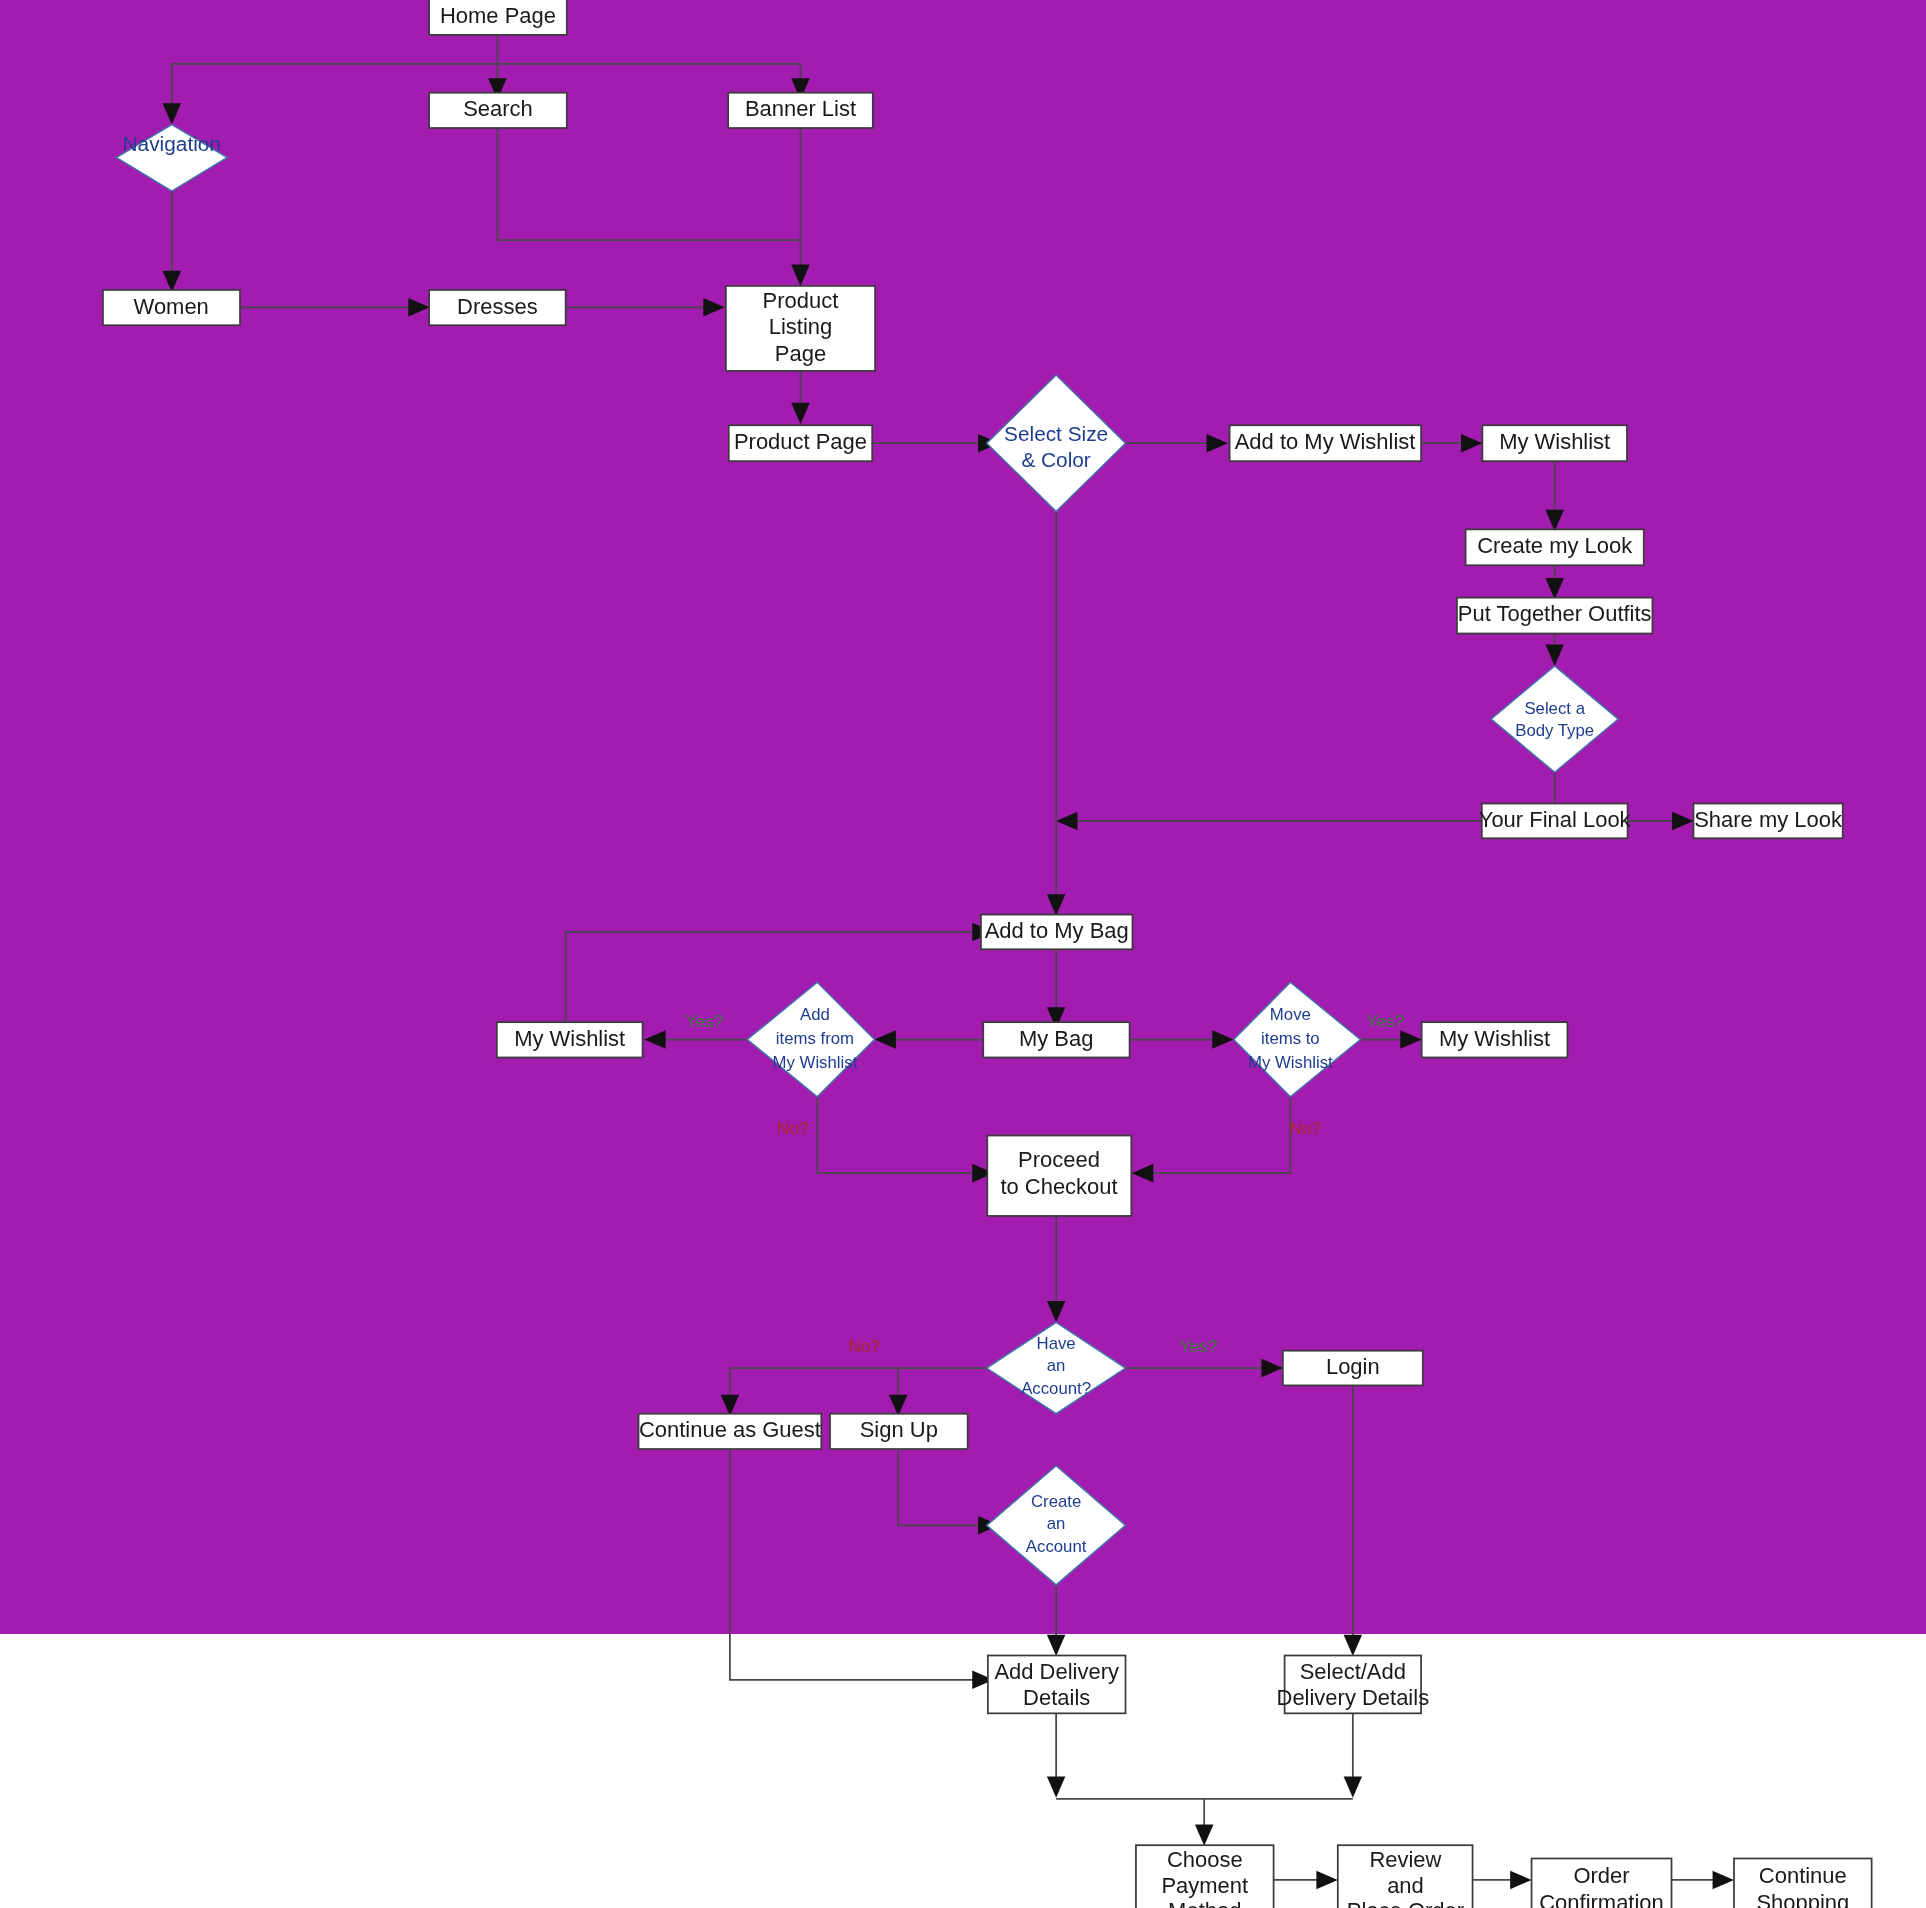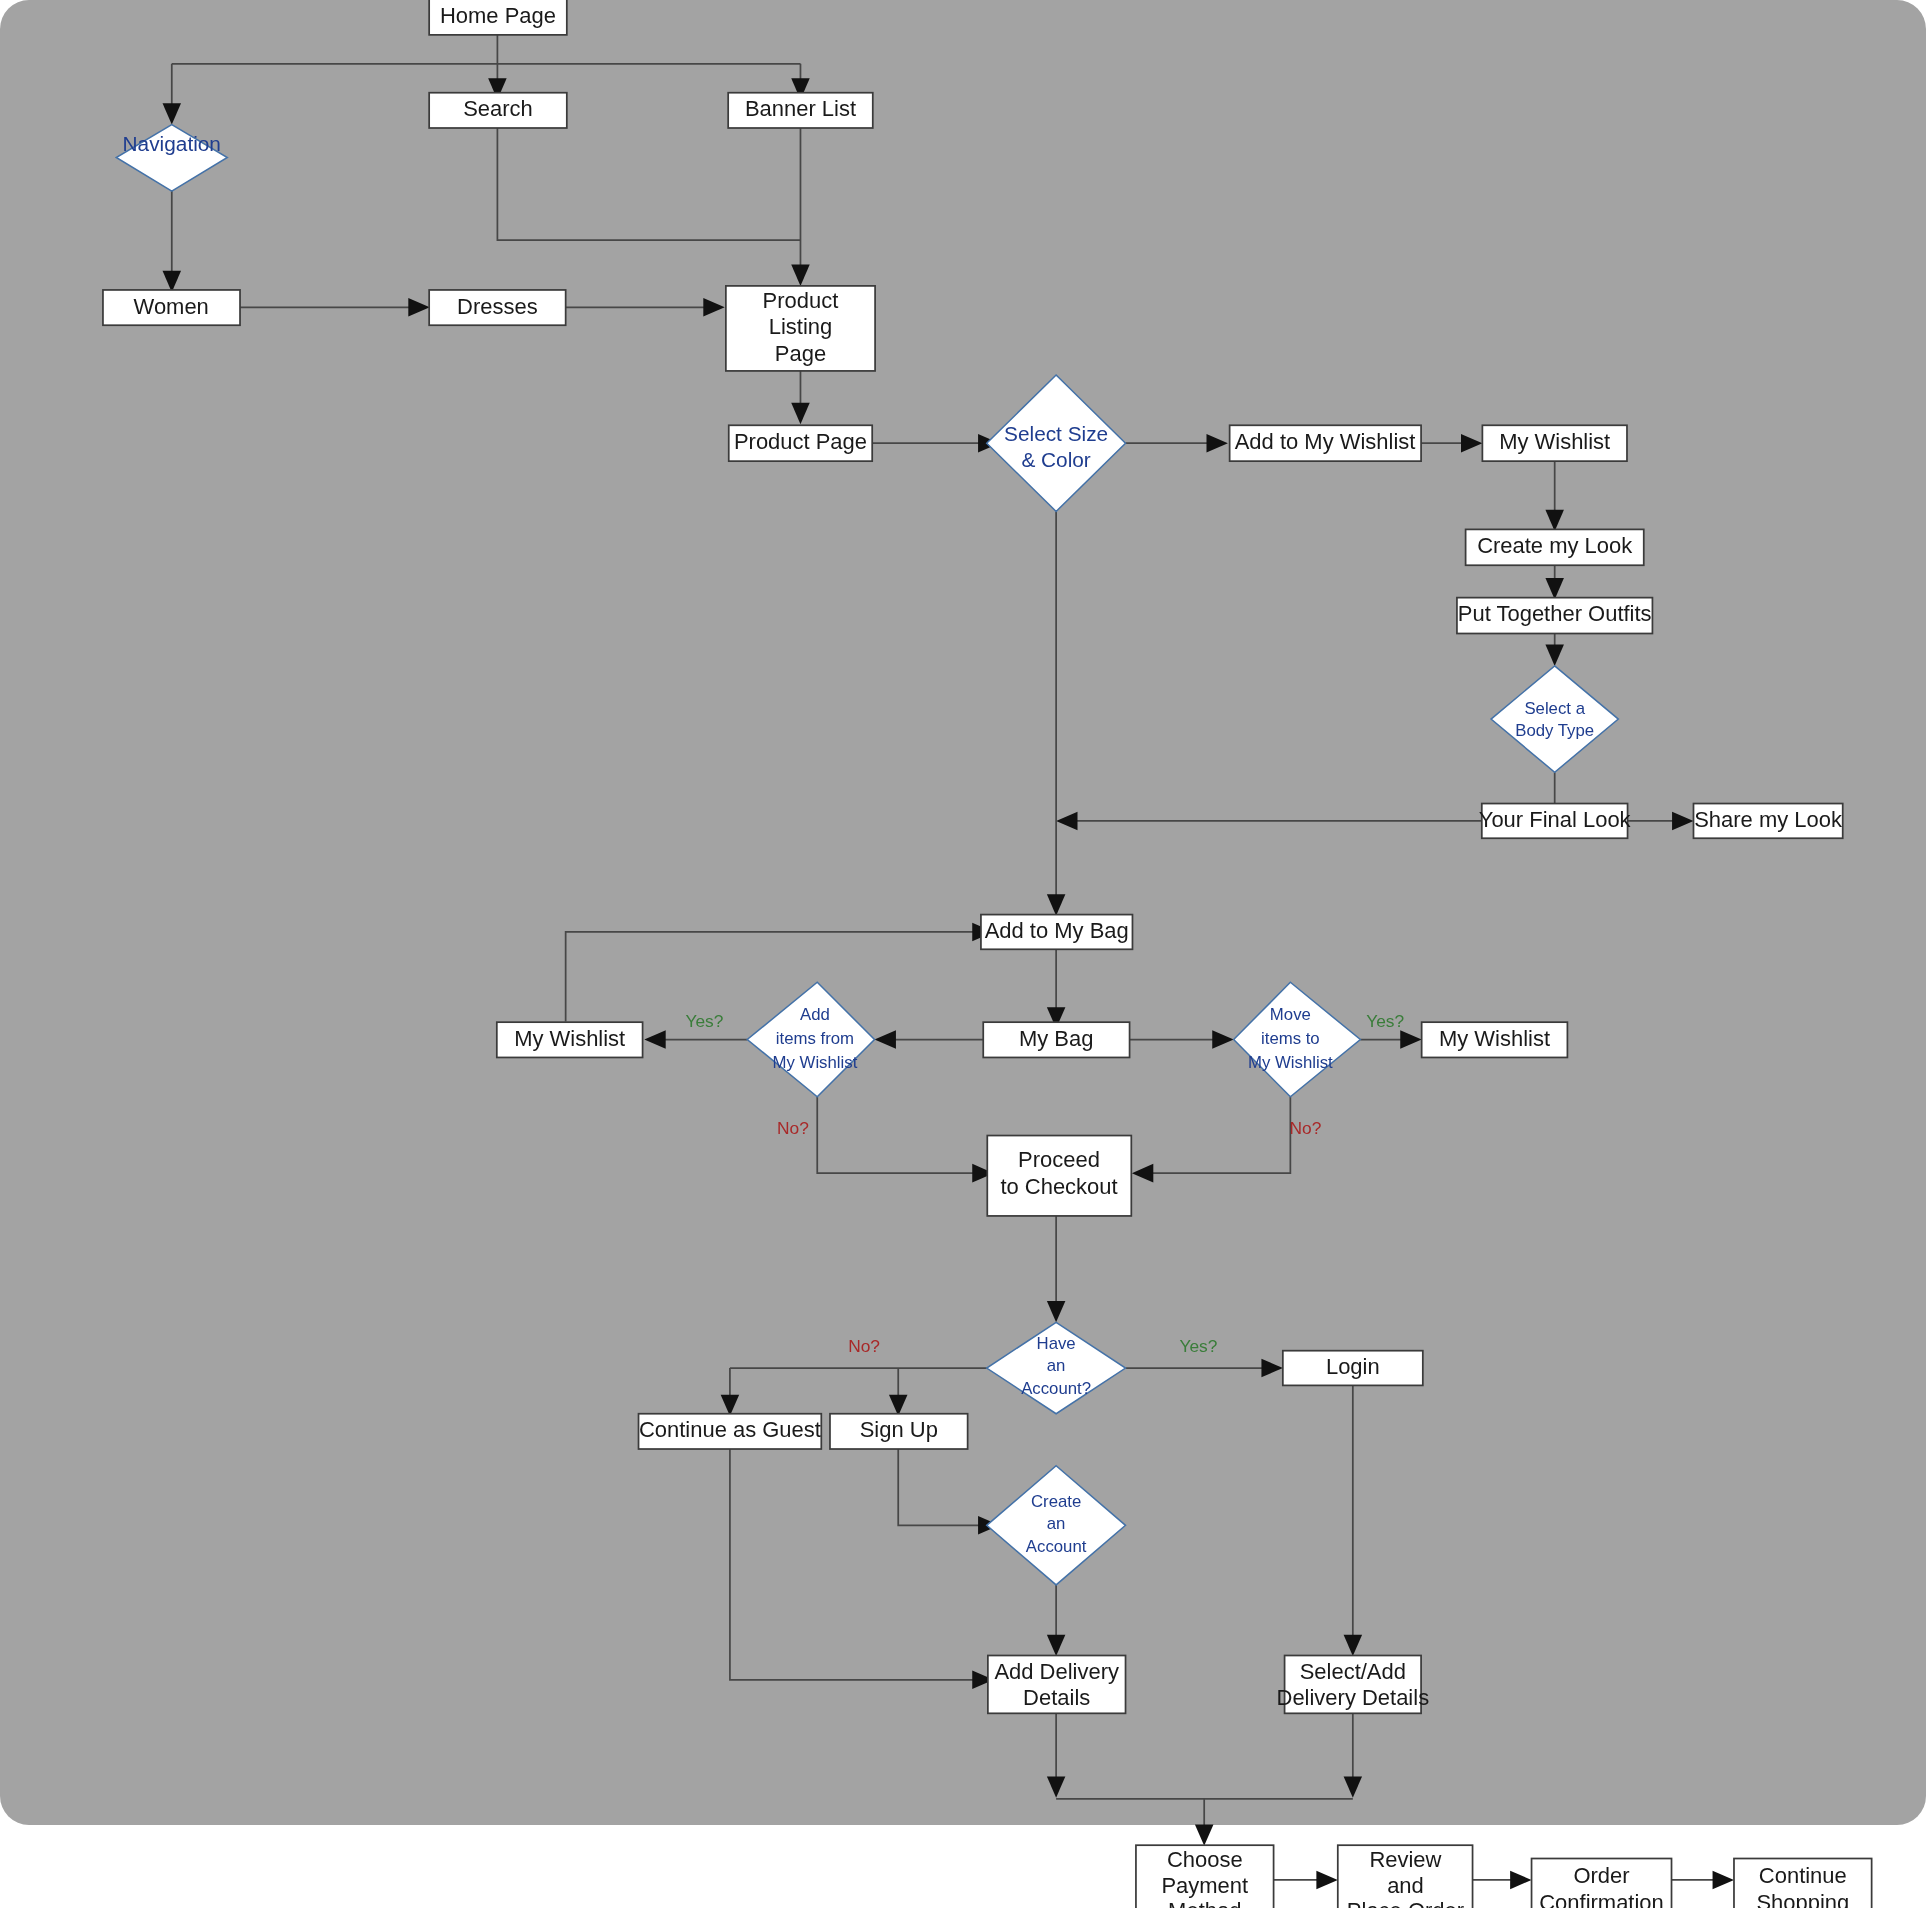--- a/index.html
+++ b/index.html
@@ -9,23 +9,22 @@
   }
   body {
     width: 1926px;
     height: 1909px;
     font-family: "Liberation Sans", sans-serif;
     overflow: hidden;
   }
   #flow-root {
     position: relative;
     width: 1926px;
-    height: 1825px;
-    background: #a3a3a3;
-    border-radius: 29px;
+    height: 1634px;
+    background: #a21caf;
   }
   svg#flow-svg {
     position: absolute;
     top: 0; left: 0;
     width: 1926px;
     height: 1909px;
     display: block;
   }
   .node-box {
     fill: #ffffff;

